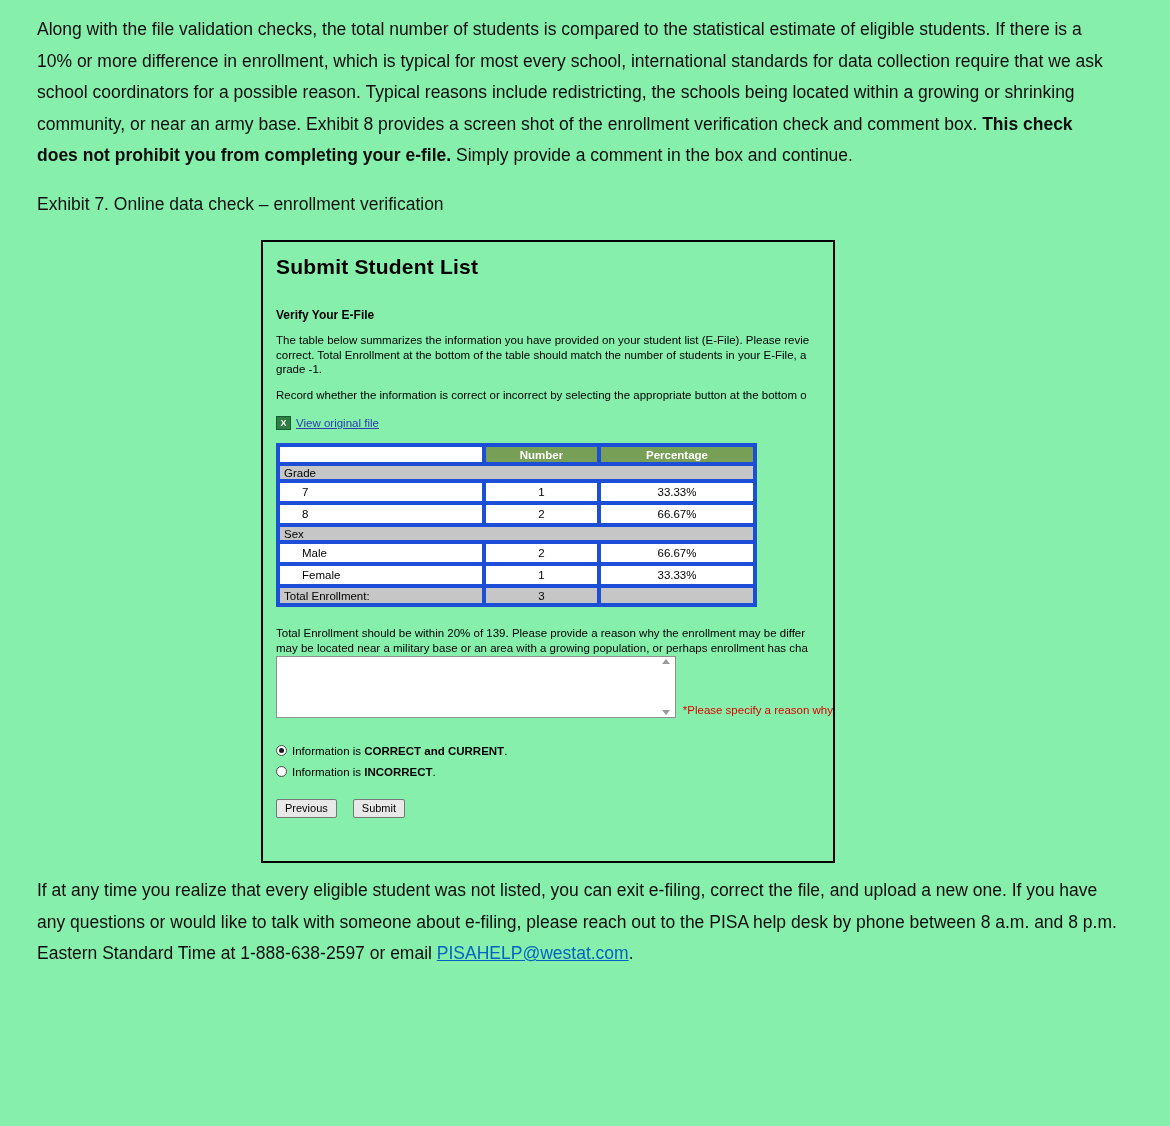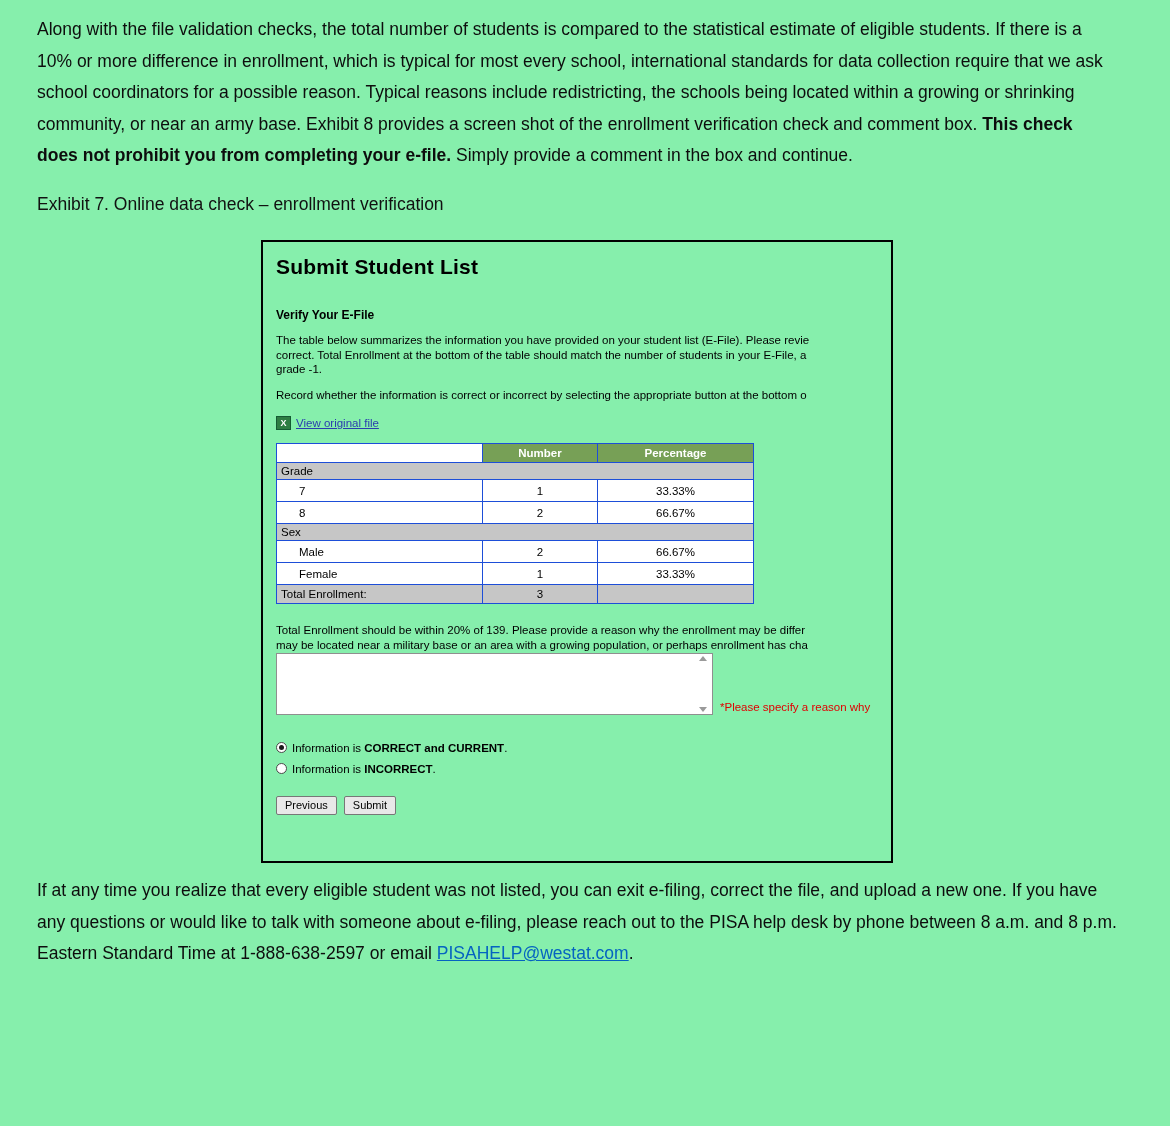--- a/index.html
+++ b/index.html
@@ -5,34 +5,34 @@
   * { box-sizing: border-box; }
   html, body { margin:0; padding:0; background:#ffffff; }
   body { font-family:"Liberation Sans", sans-serif; color:#111111; }
   .page { width:1170px; height:1126px; background:#86efac; padding:6px 50px 0 37px; overflow:hidden; }
 
   .doc-para { font-size:17.5px; line-height:31.6px; color:#0d0d0d; margin:0; padding-top:8px; max-width:1080px; }
   .b { font-weight:bold; }
   .exhibit-heading { font-size:17.5px; font-weight:normal; margin:0; padding-top:22px; }
 
   
-  .shot { margin:25px 0 0 224px; width:632px; height:623px; border:2px solid #000000;
+  .shot { margin:25px 0 0 224px; width:574px; height:623px; border:2px solid #000000;
           padding:8px 0 0 13px; font-size:11.5px; color:#000; overflow:hidden; }
   .shot-title { font-size:21px; font-weight:bold; letter-spacing:0.2px; margin-top:5px; }
   .verify-heading { font-size:12px; font-weight:bold; margin-top:29px; }
   .line { white-space:nowrap; overflow:hidden; line-height:14.6px; }
   .shot-para { margin-top:11px; }
 
   .file-row { margin-top:14px; display:flex; align-items:center; gap:5px; }
   .xls-icon { width:15px; height:14px; background:#2e7d43; border:1px solid #145a32; color:#ffffff;
               font-size:9px; font-weight:bold; display:flex; align-items:center; justify-content:center; }
   .link { color:#2a3dae; text-decoration:underline; cursor:pointer; }
 
   table.enroll { border-collapse:collapse; margin-top:13px; font-size:11.5px; }
-  table.enroll td { border:1px solid #1d4ed8; padding:0 4px; }
+  table.enroll td { border:4px solid #1d4ed8; padding:0 4px; }
   .th-empty  { width:206px; background:#ffffff; height:19px; }
   .th-green  { background:#77A056; color:#ffffff; font-weight:bold; text-align:center; height:19px; }
   .col-num { width:115px; } .col-pct { width:156px; }
   tr.sec td   { background:#C6C6C6; height:17px; padding-left:4px;margin-left:32px; }
   tr.data td  { height:22px; background:#ffffff; }
   tr.data td.lbl { padding-left:22px; }
   td.center { text-align:center; }
   tr.total td { background:#C6C6C6; height:19px; }
 
   .note { margin-top:19px; }
@@ -43,21 +43,21 @@
                display:flex; flex-direction:column; justify-content:space-between; align-items:center; }
   .tri-up   { width:0; height:0; border-left:4px solid transparent; border-right:4px solid transparent; border-bottom:5px solid #9a9a9a; }
   .tri-down { width:0; height:0; border-left:4px solid transparent; border-right:4px solid transparent; border-top:5px solid #9a9a9a; }
   .red-note { color:#e00000; font-size:11.5px; margin-left:7px; margin-bottom:2px; white-space:nowrap; }
 
   .radio-row { display:flex; align-items:center; gap:5px; margin-top:9px;text-align:center; }
   .radio-row.first { margin-top:27px; }
   .radio { width:11px; height:11px; border:1px solid #4a4a4a; border-radius:50%; background:#ffffff; position:relative; flex:0 0 auto; }
   .radio.sel::after { content:""; position:absolute; left:2px; top:2px; right:2px; bottom:2px; background:#1a1a1a; border-radius:50%; }
 
-  .btn-row { margin-top:21px; display:flex; gap:7px; }
+  .btn-row { margin-top:21px; display:flex; gap:16px; }
   .btn { font-family:"Liberation Sans", sans-serif; font-size:11px; padding:2px 8px 3px; background:#e8e8e8;
          border:1px solid #777777; border-radius:2px; cursor:pointer; color:#000; }
 
   .closing { padding-top:12px; }
   .doc-link { color:#0563c1; text-decoration:underline; cursor:pointer; }
 </style>
 </head>
 <body>
 
 <div class="page">

